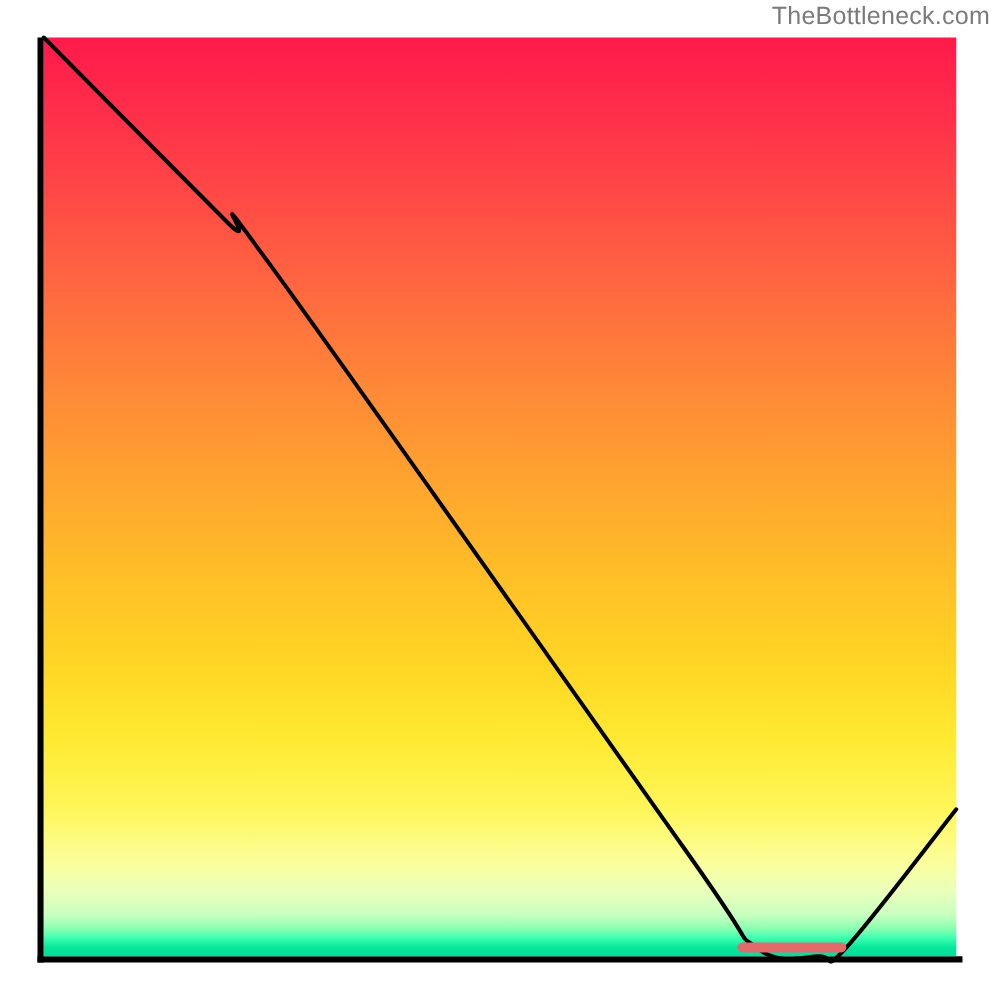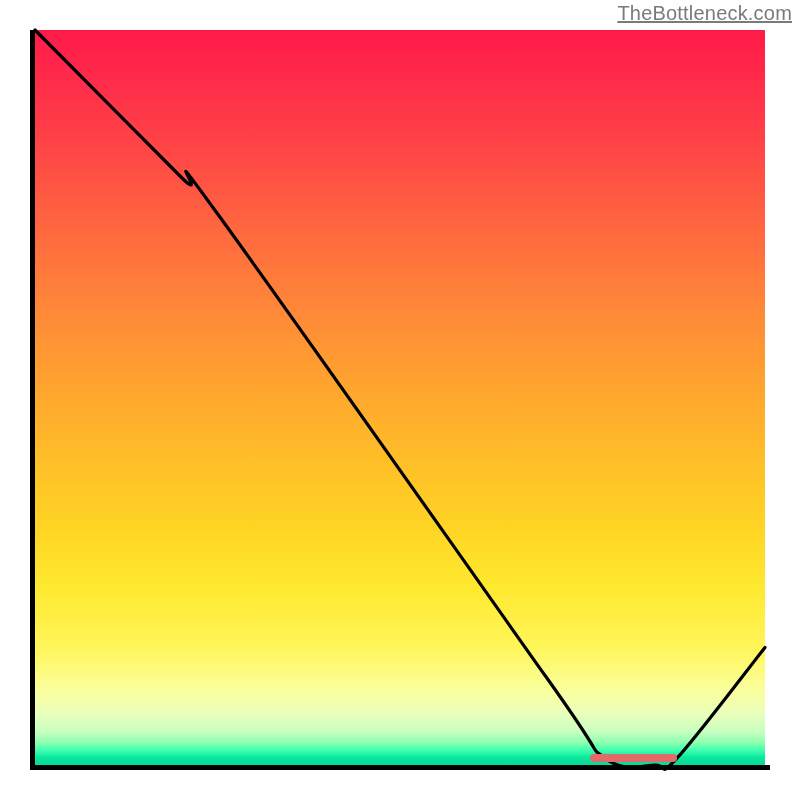--- a/index.html
+++ b/index.html
@@ -11,21 +11,20 @@
     font-family: Arial, sans-serif;
   }
   .watermark {
     position: absolute;
     top: 2px;
     right: 8px;
     font-size: 20px;
     color: #7a7a7a;
     font-weight: 500;
     letter-spacing: 0.2px;
-    text-decoration: underline;
   }
   .chart-area {
     position: absolute;
     left: 35px;
     top: 30px;
     width: 730px;
     height: 735px;
   }
   .gradient-bg {
     position: absolute;

